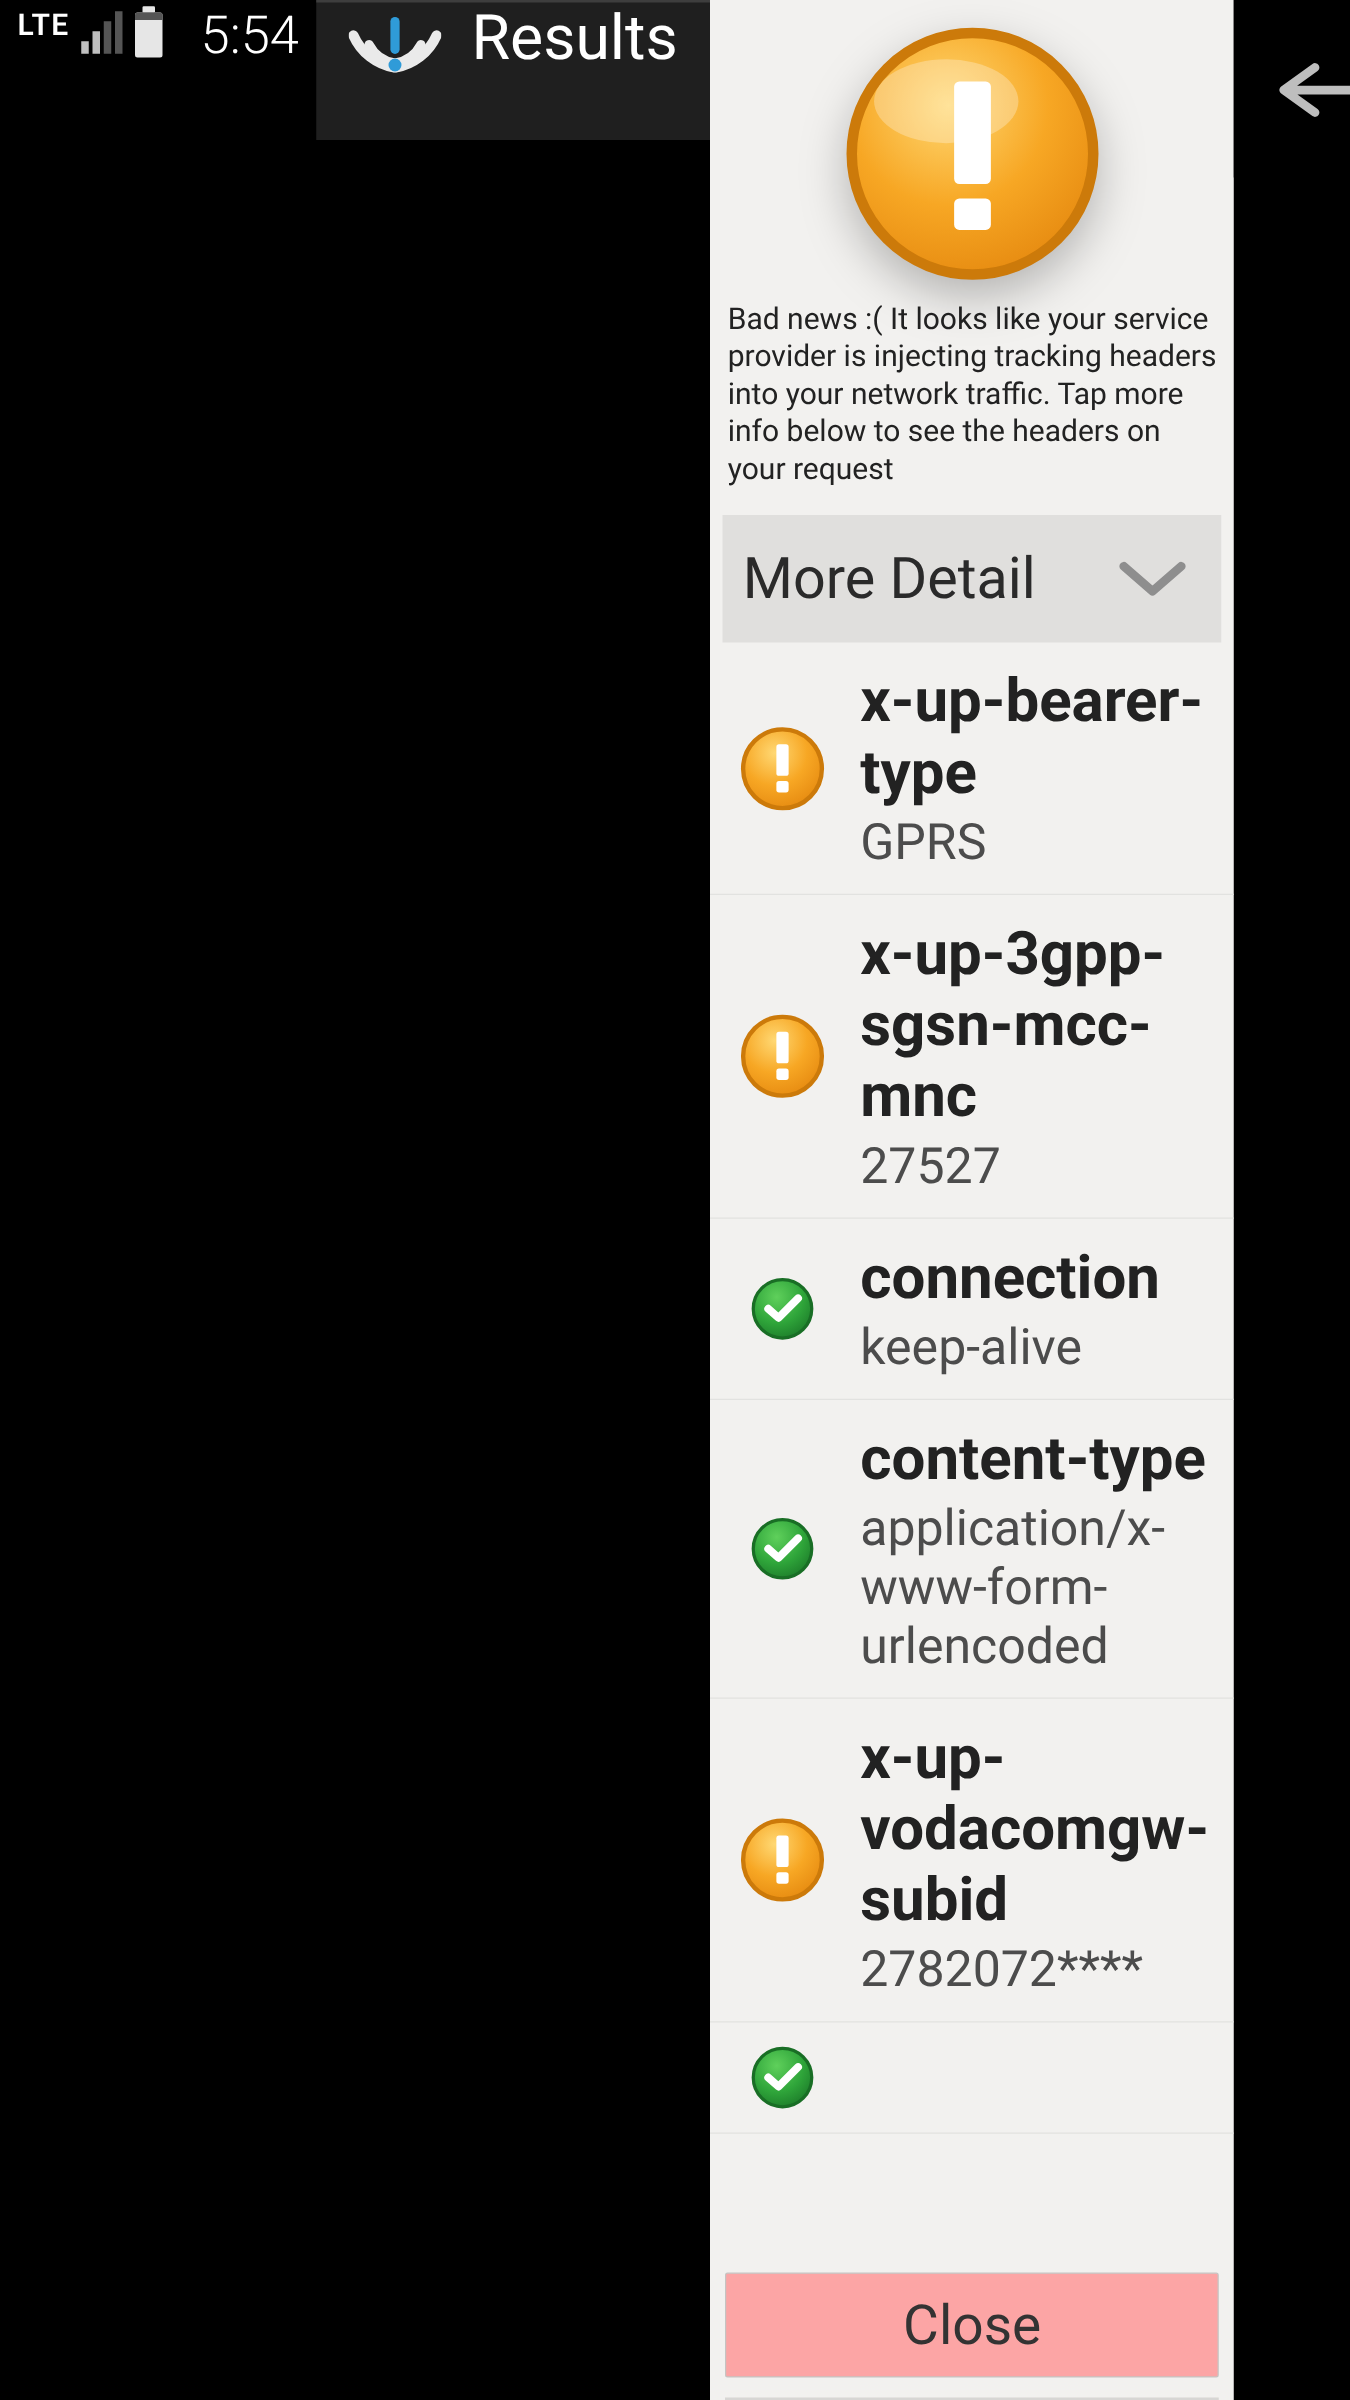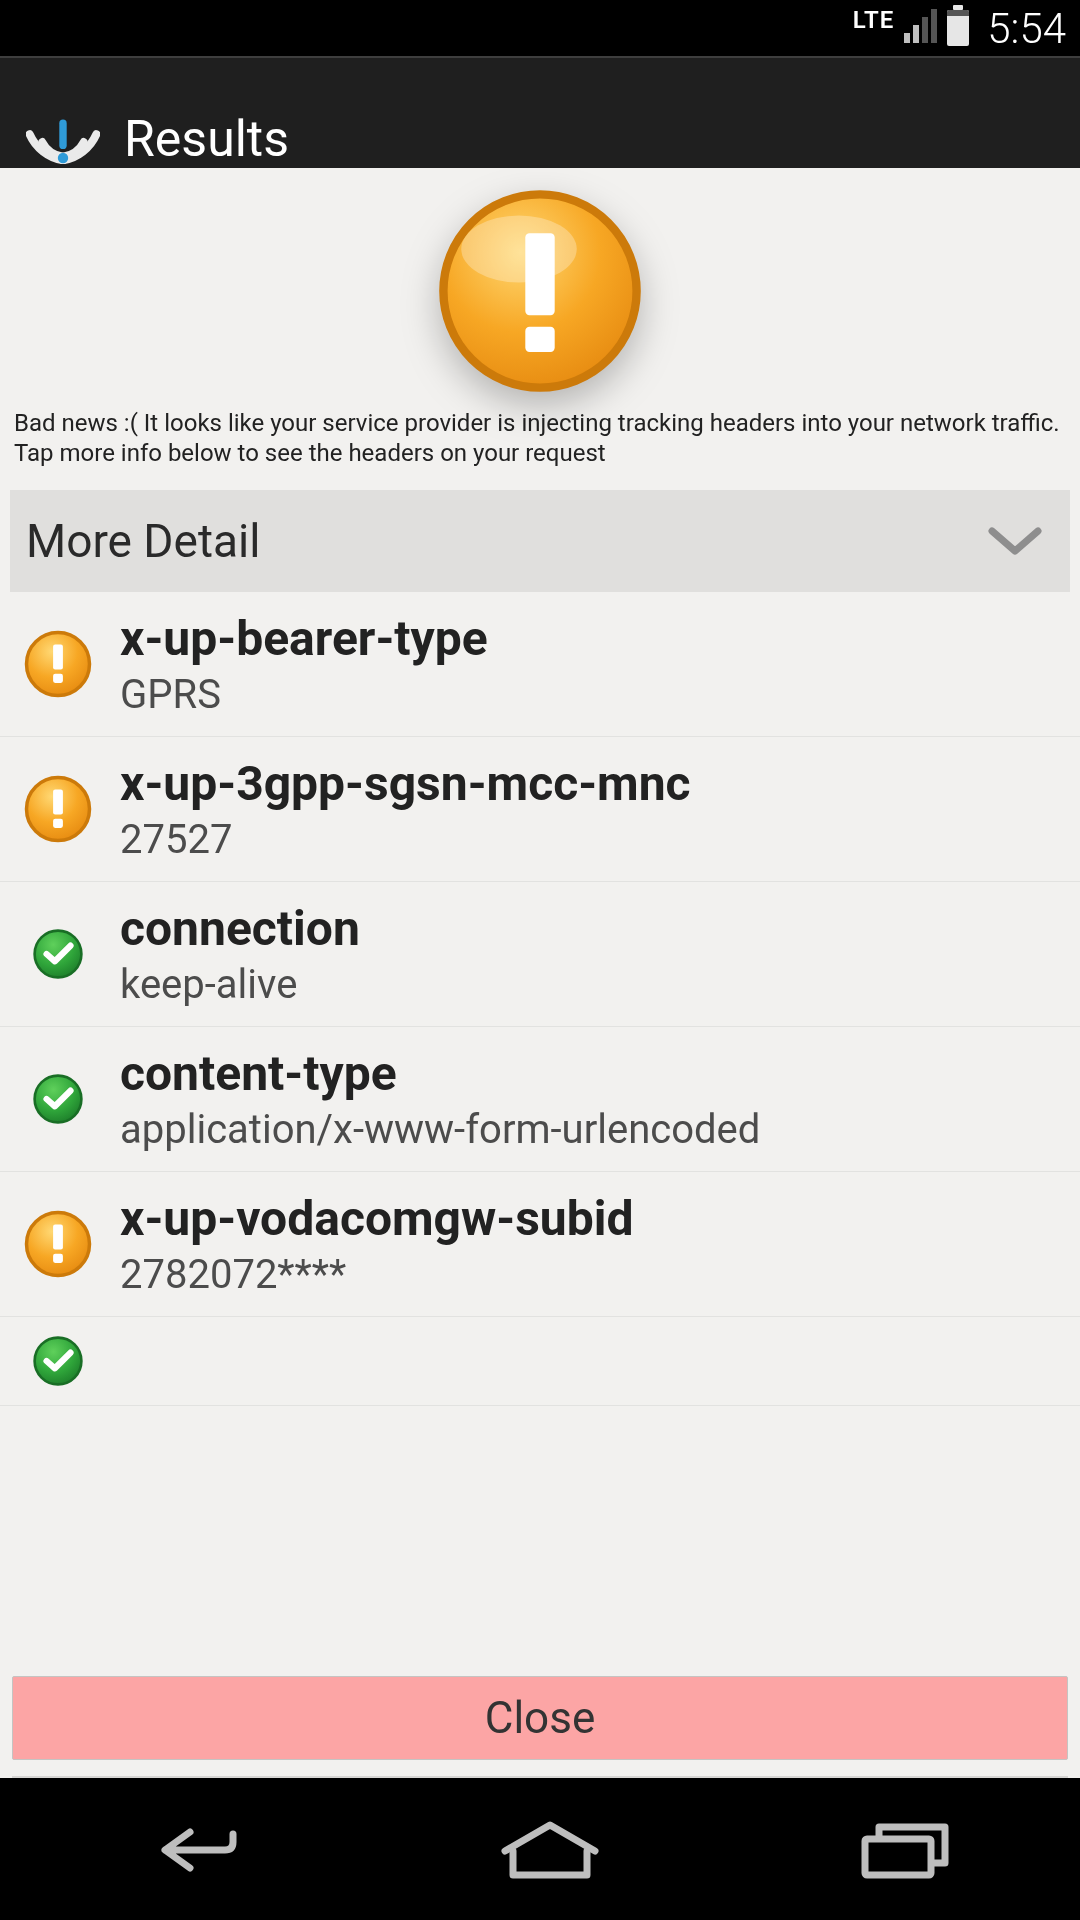--- a/index.html
+++ b/index.html
@@ -1,33 +1,33 @@
 <!DOCTYPE html>
 <html><head>
 <meta charset="utf-8">
 <style>
   * { margin: 0; padding: 0; box-sizing: border-box; }
   html, body { width: 1080px; height: 1920px; overflow: hidden; font-family: Roboto, "Helvetica Neue", Arial, sans-serif; background: #000; }
-  .screen { width: 1080px; height: 1920px; display: flex; flex-direction: column; background: #000; }
+  .screen { width: 1080px; height: 1920px; display: flex; flex-direction: row; background: #000; }
 
   
   .status-bar { height: 56px; background: #000; display: flex; justify-content: flex-end; align-items: center; padding: 0 14px; gap: 10px; color: #fff; }
   .status-lte { font-size: 24px; font-weight: 600; letter-spacing: 1px; position: relative; top: -8px; }
   .status-signal { display: inline-flex; align-items: flex-end; gap: 3px; height: 30px; }
   .status-signal .bar1 { width: 6px; height: 10px; background: #bfbfbf; }
   .status-signal .bar2 { width: 6px; height: 18px; background: #bfbfbf; }
   .status-signal .bar3 { width: 6px; height: 26px; background: #555; }
   .status-signal .bar4 { width: 6px; height: 34px; background: #555; }
   .status-battery { width: 22px; height: 36px; background: #e6e6e6; position: relative; border-radius: 2px; }
   .status-battery::before { content: ""; position: absolute; top: -5px; left: 6px; width: 10px; height: 5px; background: #e6e6e6; border-radius: 1px; }
   .status-battery::after { content: ""; position: absolute; top: 0; left: 0; right: 0; height: 6px; background: #555; border-top-left-radius: 2px; border-top-right-radius: 2px; }
-  .status-time { font-size: 42px; font-weight: 300; margin-left: 8px; }
-
-  
-  .action-bar { height: 112px; background: #1f1f1f; border-top: 2px solid #3e3e3e; display: flex; align-items: flex-end; padding: 0 26px; gap: 24px; }
+  .status-time { font-size: 42px; font-weight: 300; margin-left: 20px; }
+
+  
+  .action-bar { height: 112px; background: #1f1f1f; border-top: 2px solid #3e3e3e; display: flex; align-items: flex-start; padding: 0 26px; gap: 24px; }
   .wifi-icon { width: 74px; height: 60px; display: inline-flex; align-items: center; justify-content: center; }
   .action-title { color: #fff; font-size: 50px; font-weight: 400; }
 
   
   .content { flex: 1; background: #f2f1ef; display: flex; flex-direction: column; }
 
   .big-warn-wrap { display: flex; justify-content: center; padding: 18px 0 0 0; }
   .big-warn-wrap svg { filter: drop-shadow(0 14px 18px rgba(0,0,0,0.25)); }
 
   .message { font-size: 24px; line-height: 1.25; color: #222; padding: 12px 14px 22px 14px; }

